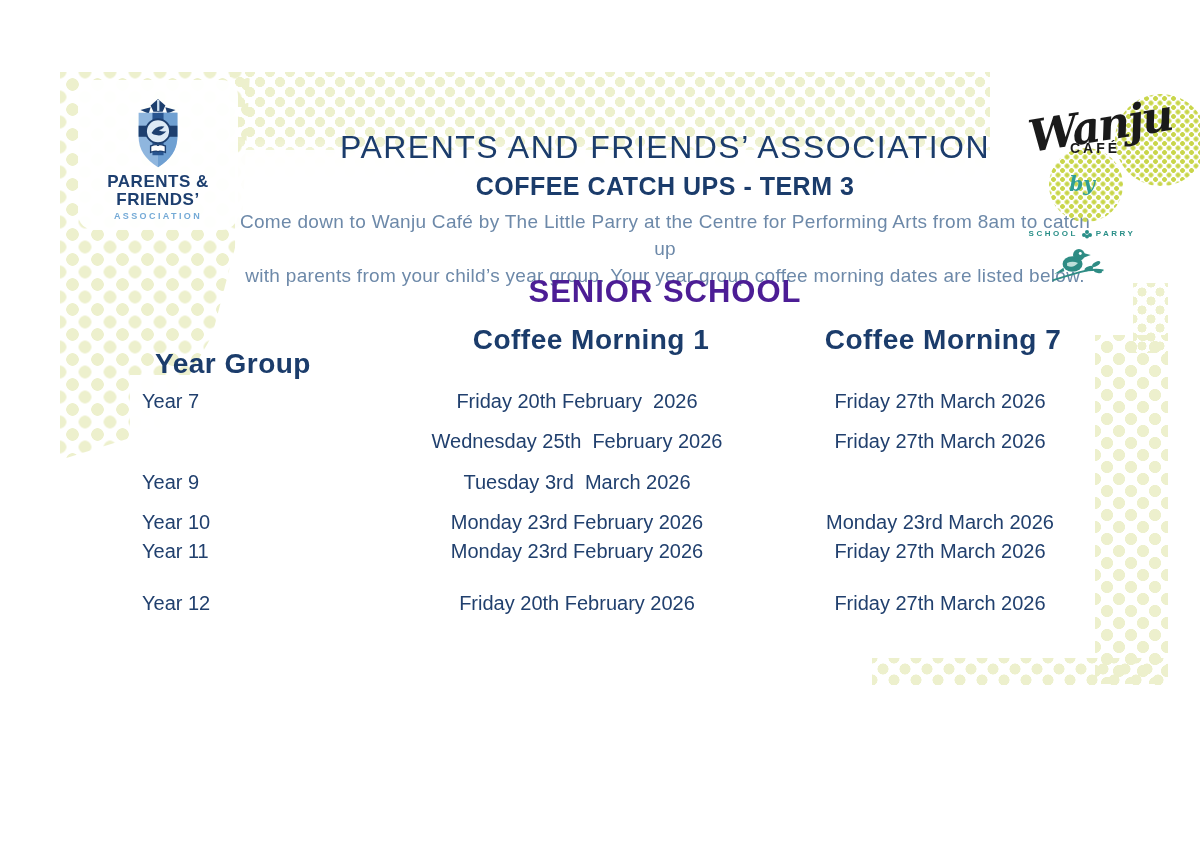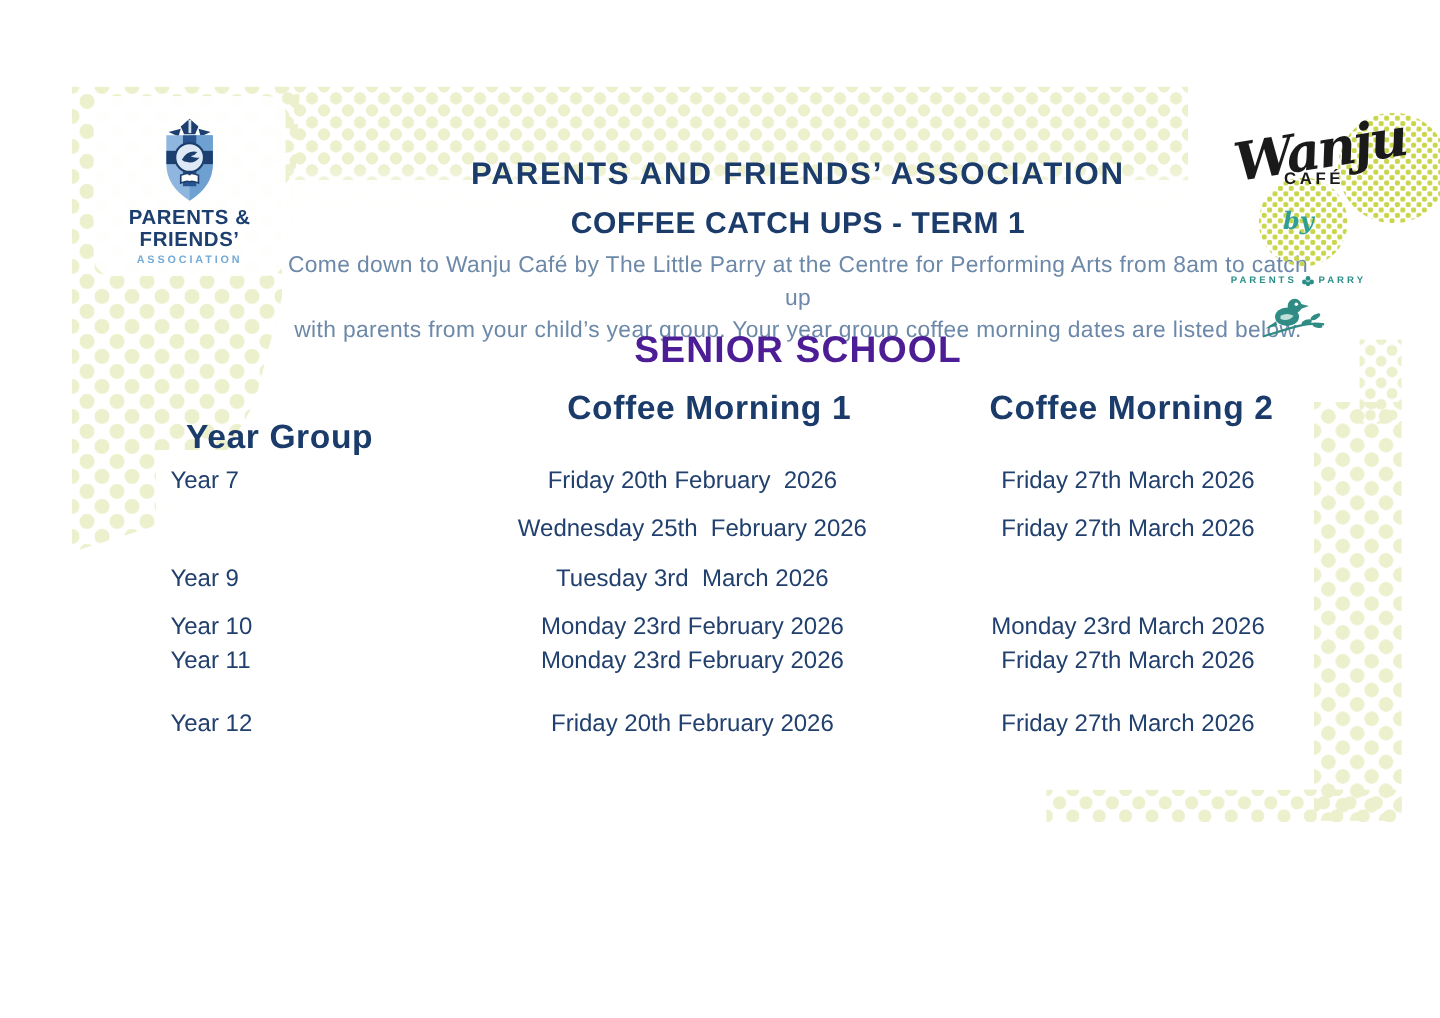--- a/index.html
+++ b/index.html
@@ -36,21 +36,21 @@
   .pf-shield{position:absolute;left:52px;top:18px;}
   .pf-line1{position:absolute;left:0;width:160px;top:92px;font-weight:bold;font-size:17px;
     color:#1d3f6f;letter-spacing:.5px;}
   .pf-line2{position:absolute;left:0;width:160px;top:110px;font-weight:bold;font-size:17px;
     color:#1d3f6f;letter-spacing:.5px;}
   .pf-line3{position:absolute;left:0;width:160px;top:131px;font-size:9px;color:#74aad6;
     letter-spacing:2.4px;font-weight:bold;}
 
   
   .title{position:absolute;left:225px;top:57px;width:760px;text-align:center;
-    font-size:26px;font-weight:bold;color:#1b3c6b;letter-spacing:1.5px;}
+    font-size:32px;font-weight:normal;color:#1b3c6b;letter-spacing:1.5px;}
   .subtitle{position:absolute;left:225px;top:100px;width:760px;text-align:center;
     font-size:25px;font-weight:bold;color:#1b3c6b;letter-spacing:.5px;}
   .desc{position:absolute;left:175px;top:136px;width:860px;text-align:center;
     font-size:19px;line-height:27px;color:#6d89a9;letter-spacing:.3px;}
   .section-title{position:absolute;left:225px;top:202px;width:760px;text-align:center;
     font-size:31px;font-weight:bold;color:#4c1d95;letter-spacing:1px;}
 
   
   .col-hdr{position:absolute;top:252px;font-size:28px;font-weight:bold;color:#1b3c6b;
     letter-spacing:.5px;text-align:center;}
@@ -116,34 +116,34 @@
         <circle cx="30" cy="36" r="13" fill="#ddeaf6" stroke="#1d3f6f" stroke-width="2"></circle>
         <path d="M23 38 q5 -9 14 -7 q-2 3 -6 4 q4 2 8 1 q-5 6 -11 4 q-3 0 -5 -2 Z" fill="#1d3f6f"></path>
         <path d="M22 52 q8 -3 8 0 q0 -3 8 0 v7 q-8 -3 -8 0 q0 -3 -8 0 Z" fill="#ffffff" stroke="#1d3f6f" stroke-width="1.5"></path>
       </svg>
       <div class="pf-line1">PARENTS &amp;</div>
       <div class="pf-line2">FRIENDS’</div>
       <div class="pf-line3">ASSOCIATION</div>
     </div>
 
     <div class="title">PARENTS AND FRIENDS’ ASSOCIATION</div>
-    <div class="subtitle">COFFEE CATCH UPS - TERM 1</div>
+    <div class="subtitle">COFFEE CATCH UPS - TERM 3</div>
     <div class="desc">
       <div>Come down to Wanju Café by The Little Parry at the Centre for Performing Arts from 8am to catch up</div>
       <div>with parents from your child’s year group. Your year group coffee morning dates are listed below.</div>
     </div>
 
     <div class="wanju">
       <div class="wdot wdot-big"></div>
       <div class="wdot wdot-small"></div>
       <div class="wanju-word">Wanju</div>
       <div class="wanju-cafe">CAFÉ</div>
       <div class="wanju-by">by</div>
       <div class="lp-tagline">
-        <span>PARENTS</span><svg width="12" height="10" viewBox="0 0 12 10" aria-hidden="true">
+        <span>SCHOOL</span><svg width="12" height="10" viewBox="0 0 12 10" aria-hidden="true">
           <circle cx="6" cy="3" r="2" fill="#2a8f88"></circle>
             <circle cx="3" cy="6" r="2" fill="#2a8f88"></circle>
           <circle cx="9" cy="6" r="2" fill="#2a8f88"></circle>
             <circle cx="6" cy="7.5" r="2" fill="#2a8f88"></circle>
         </svg><span>PARRY</span>
       </div>
       <svg class="lp-bird" width="56" height="40" viewBox="0 0 60 44" aria-hidden="true">
         <path d="M2 40 Q18 35 32 31 Q46 27 58 29" stroke="#2e8c84" stroke-width="2" fill="none"></path>
         <ellipse cx="42" cy="27" rx="5" ry="2.4" fill="#2e8c84" transform="rotate(-20 42 27)"></ellipse>
         <ellipse cx="50" cy="22" rx="5" ry="2.2" fill="#2e8c84" transform="rotate(-30 50 22)"></ellipse>
@@ -154,21 +154,21 @@
         <path d="M36 10 L44 12 L36 15 Z" fill="#2e8c84"></path>
         <circle cx="32.5" cy="10.5" r="1.6" fill="#ffffff"></circle>
         <path d="M18 21 q6 -3 12 0 q-5 6 -12 3 Z" fill="#bfe0da"></path>
       </svg>
     </div>
 
     <div class="section-title">SENIOR SCHOOL</div>
 
     <div class="col-hdr hdr-year">Year Group</div>
     <div class="col-hdr hdr-cm1">Coffee Morning 1</div>
-    <div class="col-hdr hdr-cm2">Coffee Morning 2</div>
+    <div class="col-hdr hdr-cm2">Coffee Morning 7</div>
 
     <div class="trow" style="top:318px">
       <span class="cell-year">Year 7</span>
       <span class="cell-cm1">Friday 20th February  2026</span>
       <span class="cell-cm2">Friday 27th March 2026</span>
     </div>
     <div class="trow" style="top:358px">
       <span class="cell-cm1">Wednesday 25th  February 2026</span>
       <span class="cell-cm2">Friday 27th March 2026</span>
     </div>

